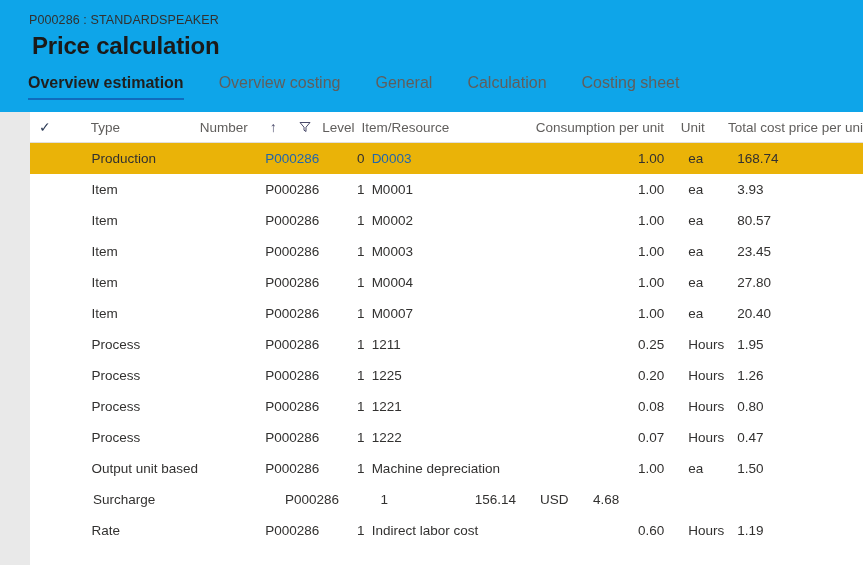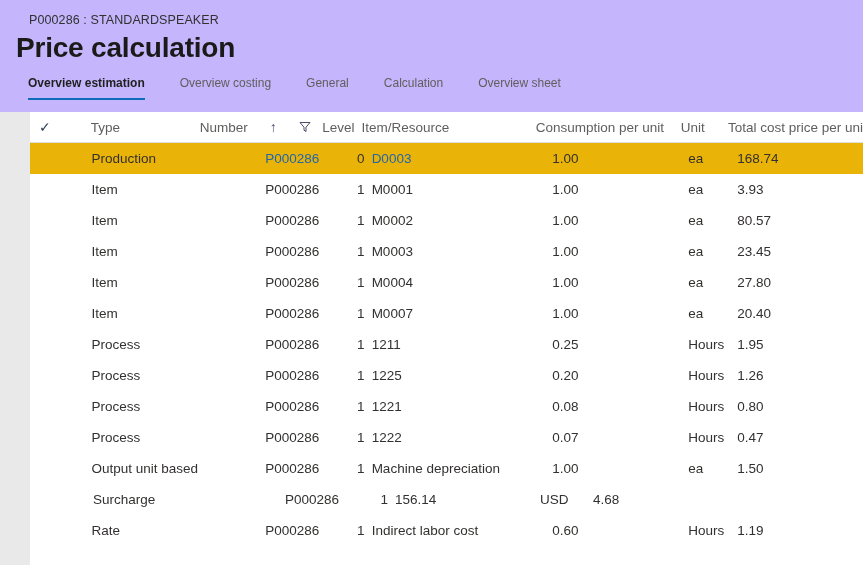--- a/index.html
+++ b/index.html
@@ -23,60 +23,60 @@
     overflow: hidden;
   }
 
   
   .page-header {
     position: absolute;
     left: 0;
     top: 0;
     width: 863px;
     height: 112px;
-    background: #c4b5fd;
+    background: #0ea5e9;
     box-sizing: border-box;
   }
 
   .breadcrumb {
     position: absolute;
     left: 29px;
     top: 13px;
     font-size: 12.5px;
     color: #323130;
     letter-spacing: 0.1px;
     white-space: nowrap;
   }
 
   .page-title {
     position: absolute;
-    left: 16px;
+    left: 32px;
     top: 32px;
-    font-size: 28px;
+    font-size: 24px;
     font-weight: bold;
     color: #1b1a19;
     letter-spacing: -0.2px;
     white-space: nowrap;
   }
 
   
   .tabstrip {
     position: absolute;
     left: 0;
     top: 74px;
     width: 863px;
     height: 38px;
     display: flex;
     align-items: flex-start;
     padding-left: 28px;
     box-sizing: border-box;
   }
   .tab {
     position: relative;
-    font-size: 12px;
+    font-size: 16px;
     color: #605e5c;
     padding: 0 0 10px 0;
     margin-right: 35px;
     white-space: nowrap;
     cursor: pointer;
     line-height: 18px;
   }
   .tab.active {
     color: #201f1e;
     font-weight: bold;
@@ -125,21 +125,21 @@
   .grid-row.selected {
     background: #eab308;
   }
 
   
   .c-check  { width: 30px;  padding-left: 9px;  box-sizing: border-box; }
   .c-type   { width: 155px; padding-left: 33px; box-sizing: border-box; }
   .c-number { width: 125px; text-align: right;  box-sizing: border-box; padding-right: 1px; }
   .c-level  { width: 55px;  text-align: right;  box-sizing: border-box; padding-right: 7px; }
   .c-item   { width: 195px; padding-left: 0;    box-sizing: border-box; }
-  .c-cons   { width: 125px; text-align: left;  box-sizing: border-box; padding-right: 4px; }
+  .c-cons   { width: 125px; text-align: right;  box-sizing: border-box; padding-right: 4px; }
   .c-unit   { width: 61px;  padding-left: 8px;  box-sizing: border-box; margin-left: 12px; }
   .c-total  { width: 135px;  box-sizing: border-box; padding-right: 10px; }
 
   
   .grid-head .c-number { text-align: left; padding-left: 0; }
   .grid-head .c-level  { text-align: right; padding-right: 7px; }
   .grid-head .c-cons   { text-align: right; padding-right: 4px; }
   .grid-head .c-total  { text-align: right; padding-right: 10px; }
 
   .num-head-wrap {
@@ -177,21 +177,21 @@
   <div class="page-header">
     <div class="breadcrumb">P000286 : STANDARDSPEAKER</div>
     <div class="page-title">Price calculation</div>
   </div>
 
   <div class="tabstrip" id="tabstrip">
       <div class="tab active"><span>Overview estimation</span></div>
       <div class="tab"><span>Overview costing</span></div>
       <div class="tab"><span>General</span></div>
       <div class="tab"><span>Calculation</span></div>
-      <div class="tab"><span>Overview sheet</span></div>
+      <div class="tab"><span>Costing sheet</span></div>
     </div>
 
   <div class="grid-panel">
 
     <div class="grid-row grid-head">
       <div class="c-check">
         <span class="check-head">✓</span>
       </div>
       <div class="c-type">Type</div>
       <div class="c-number">

